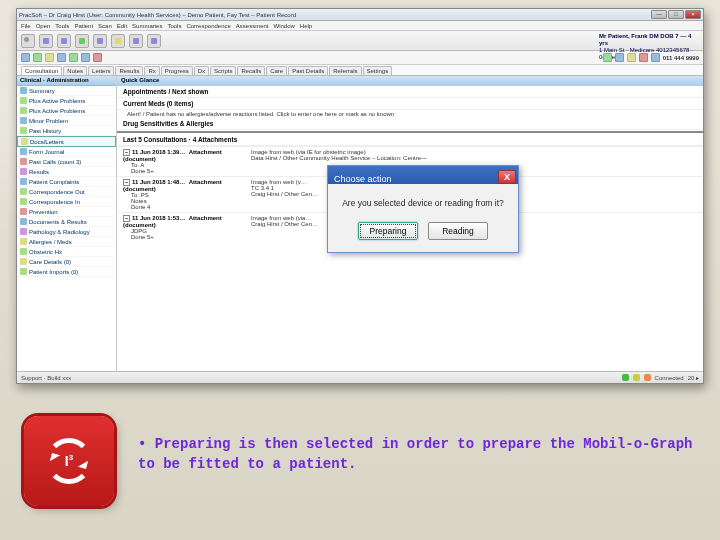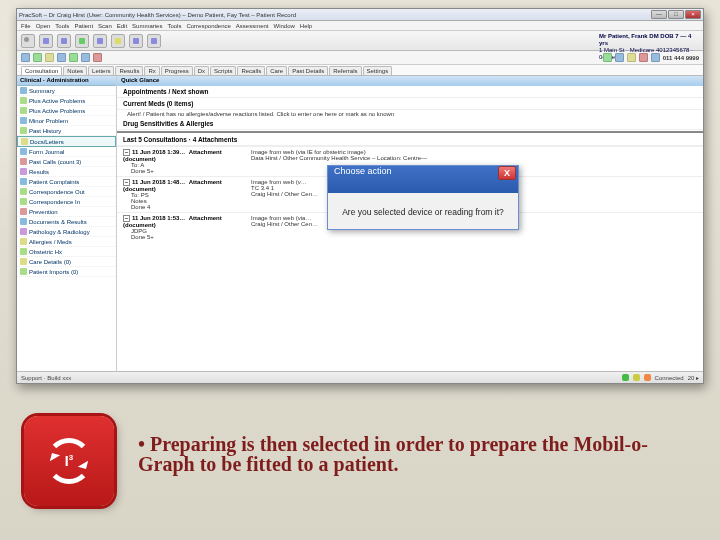--- a/index.html
+++ b/index.html
@@ -65,34 +65,34 @@
   
   .statusbar { position:absolute; left:0; right:0; bottom:0; height:12px; background:linear-gradient(#f0f0f0,#e0e0e0); border-top:1px solid #bbb; font-size:6px; display:flex; align-items:center; padding:0 4px; justify-content:space-between; color:#444;}
   .statusbar .r { display:flex; gap:4px; align-items:center;}
   .st-dot{width:7px;height:7px;border-radius:2px;}
   .st-dot.g{background:#4b4;}
   .st-dot.y{background:#cc4;}
   .st-dot.o{background:#e84;}
   
   
   .modal { position:absolute; left:310px; top:156px; width:192px; background:#f1f1f1; border:1px solid #6a8fd0; box-shadow:2px 2px 6px rgba(0,0,0,.35); z-index:5; font-size:9px; }
-  .modal-title { height:27px; background: linear-gradient(#3f71c6,#2a5aac); color:#fff; display:flex; align-items:flex-start; justify-content:space-between; padding:0 2px 0 6px; font-size:9px;}
+  .modal-title { height:18px; background: linear-gradient(#3f71c6,#2a5aac); color:#fff; display:flex; align-items:flex-end; justify-content:space-between; padding:0 2px 0 6px; font-size:9px;}
   .modal-title .x { width:18px; height:14px; background:linear-gradient(#e77,#c33); border:1px solid #933; border-radius:2px; color:#fff; font-weight:bold; font-size:9px; text-align:center; line-height:12px;}
   .modal-body { padding:14px 8px 12px; text-align:center; color:#222; font-size:8.5px;}
   .modal-btns { display:flex; justify-content:center; gap:10px; margin-top:14px;}
   .modal-btn { width:60px; height:18px; border:1px solid #888; background:linear-gradient(#fefefe,#e4e4e4); font-size:8.5px; border-radius:2px;}
   .modal-btn.focus { outline:1px dotted #444; outline-offset:-3px; border-color:#3a7; box-shadow:0 0 2px #5ad;}
   .logo { position:absolute; left:24px; top:416px; width:90px; height:90px; background: linear-gradient(#e03030,#b81818); border-radius:14px; box-shadow:0 0 0 3px #a81414, 3px 3px 8px rgba(0,0,0,.3); z-index:3; display:flex; align-items:center; justify-content:center;}
   .logo-inner { width:46px; height:46px; border:5px solid #fff; border-left-color:transparent; border-right-color:transparent; border-radius:50%; position:relative;}
   .logo-inner::before, .logo-inner::after { content:""; position:absolute; width:0;height:0;border:6px solid transparent;}
   .logo-inner::before { border-bottom-color:#fff; left:-5px; top:4px; transform:rotate(-30deg);}
   .logo-inner::after { border-top-color:#fff; right:-5px; bottom:4px; transform:rotate(-30deg);}
   .logo-txt { position:absolute; color:#fff; font-weight:bold; font-size:14px; }
   .logo-txt sup{font-size:8px;}
-  .bullet { position:absolute; left:138px; top:434px; width:556px; font-size:20px; line-height:20px; color:#7f1d1d; font-weight:600; z-index:3; font-family:Liberation Serif, serif;}
+  .bullet { position:absolute; left:138px; top:434px; width:556px; font-size:14px; line-height:20px; color:#6d28d9; font-weight:600; z-index:3; font-family:Liberation Mono, monospace;}
 </style>
 </head>
 <body>
 
 <div class="slide-bg"></div>
 
 <div class="app-window">
   <div class="titlebar">
     <div class="title">PracSoft – Dr Craig Hirst (User: Community Health Services) – Demo Patient, Fay Test – Patient Record</div>
     <div class="win-btn">—</div>
@@ -302,20 +302,24 @@
     </div>
   </div>
 
   <div class="modal">
     <div class="modal-title">
       <span>Choose action</span>
       <div class="x">X</div>
     </div>
     <div class="modal-body">
       <div>Are you selected device or reading from it?</div>
+      <div class="modal-btns">
+        <button class="modal-btn focus">Preparing</button>
+        <button class="modal-btn">Reading</button>
+      </div>
     </div>
   </div>
 </div>
 
 <div class="logo">
   <div class="logo-inner"></div>
   <div class="logo-txt">I<sup>3</sup></div>
 </div>
 <div class="bullet">• Preparing is then selected in order to prepare the Mobil-o-Graph to be fitted to a patient.</div>
 

